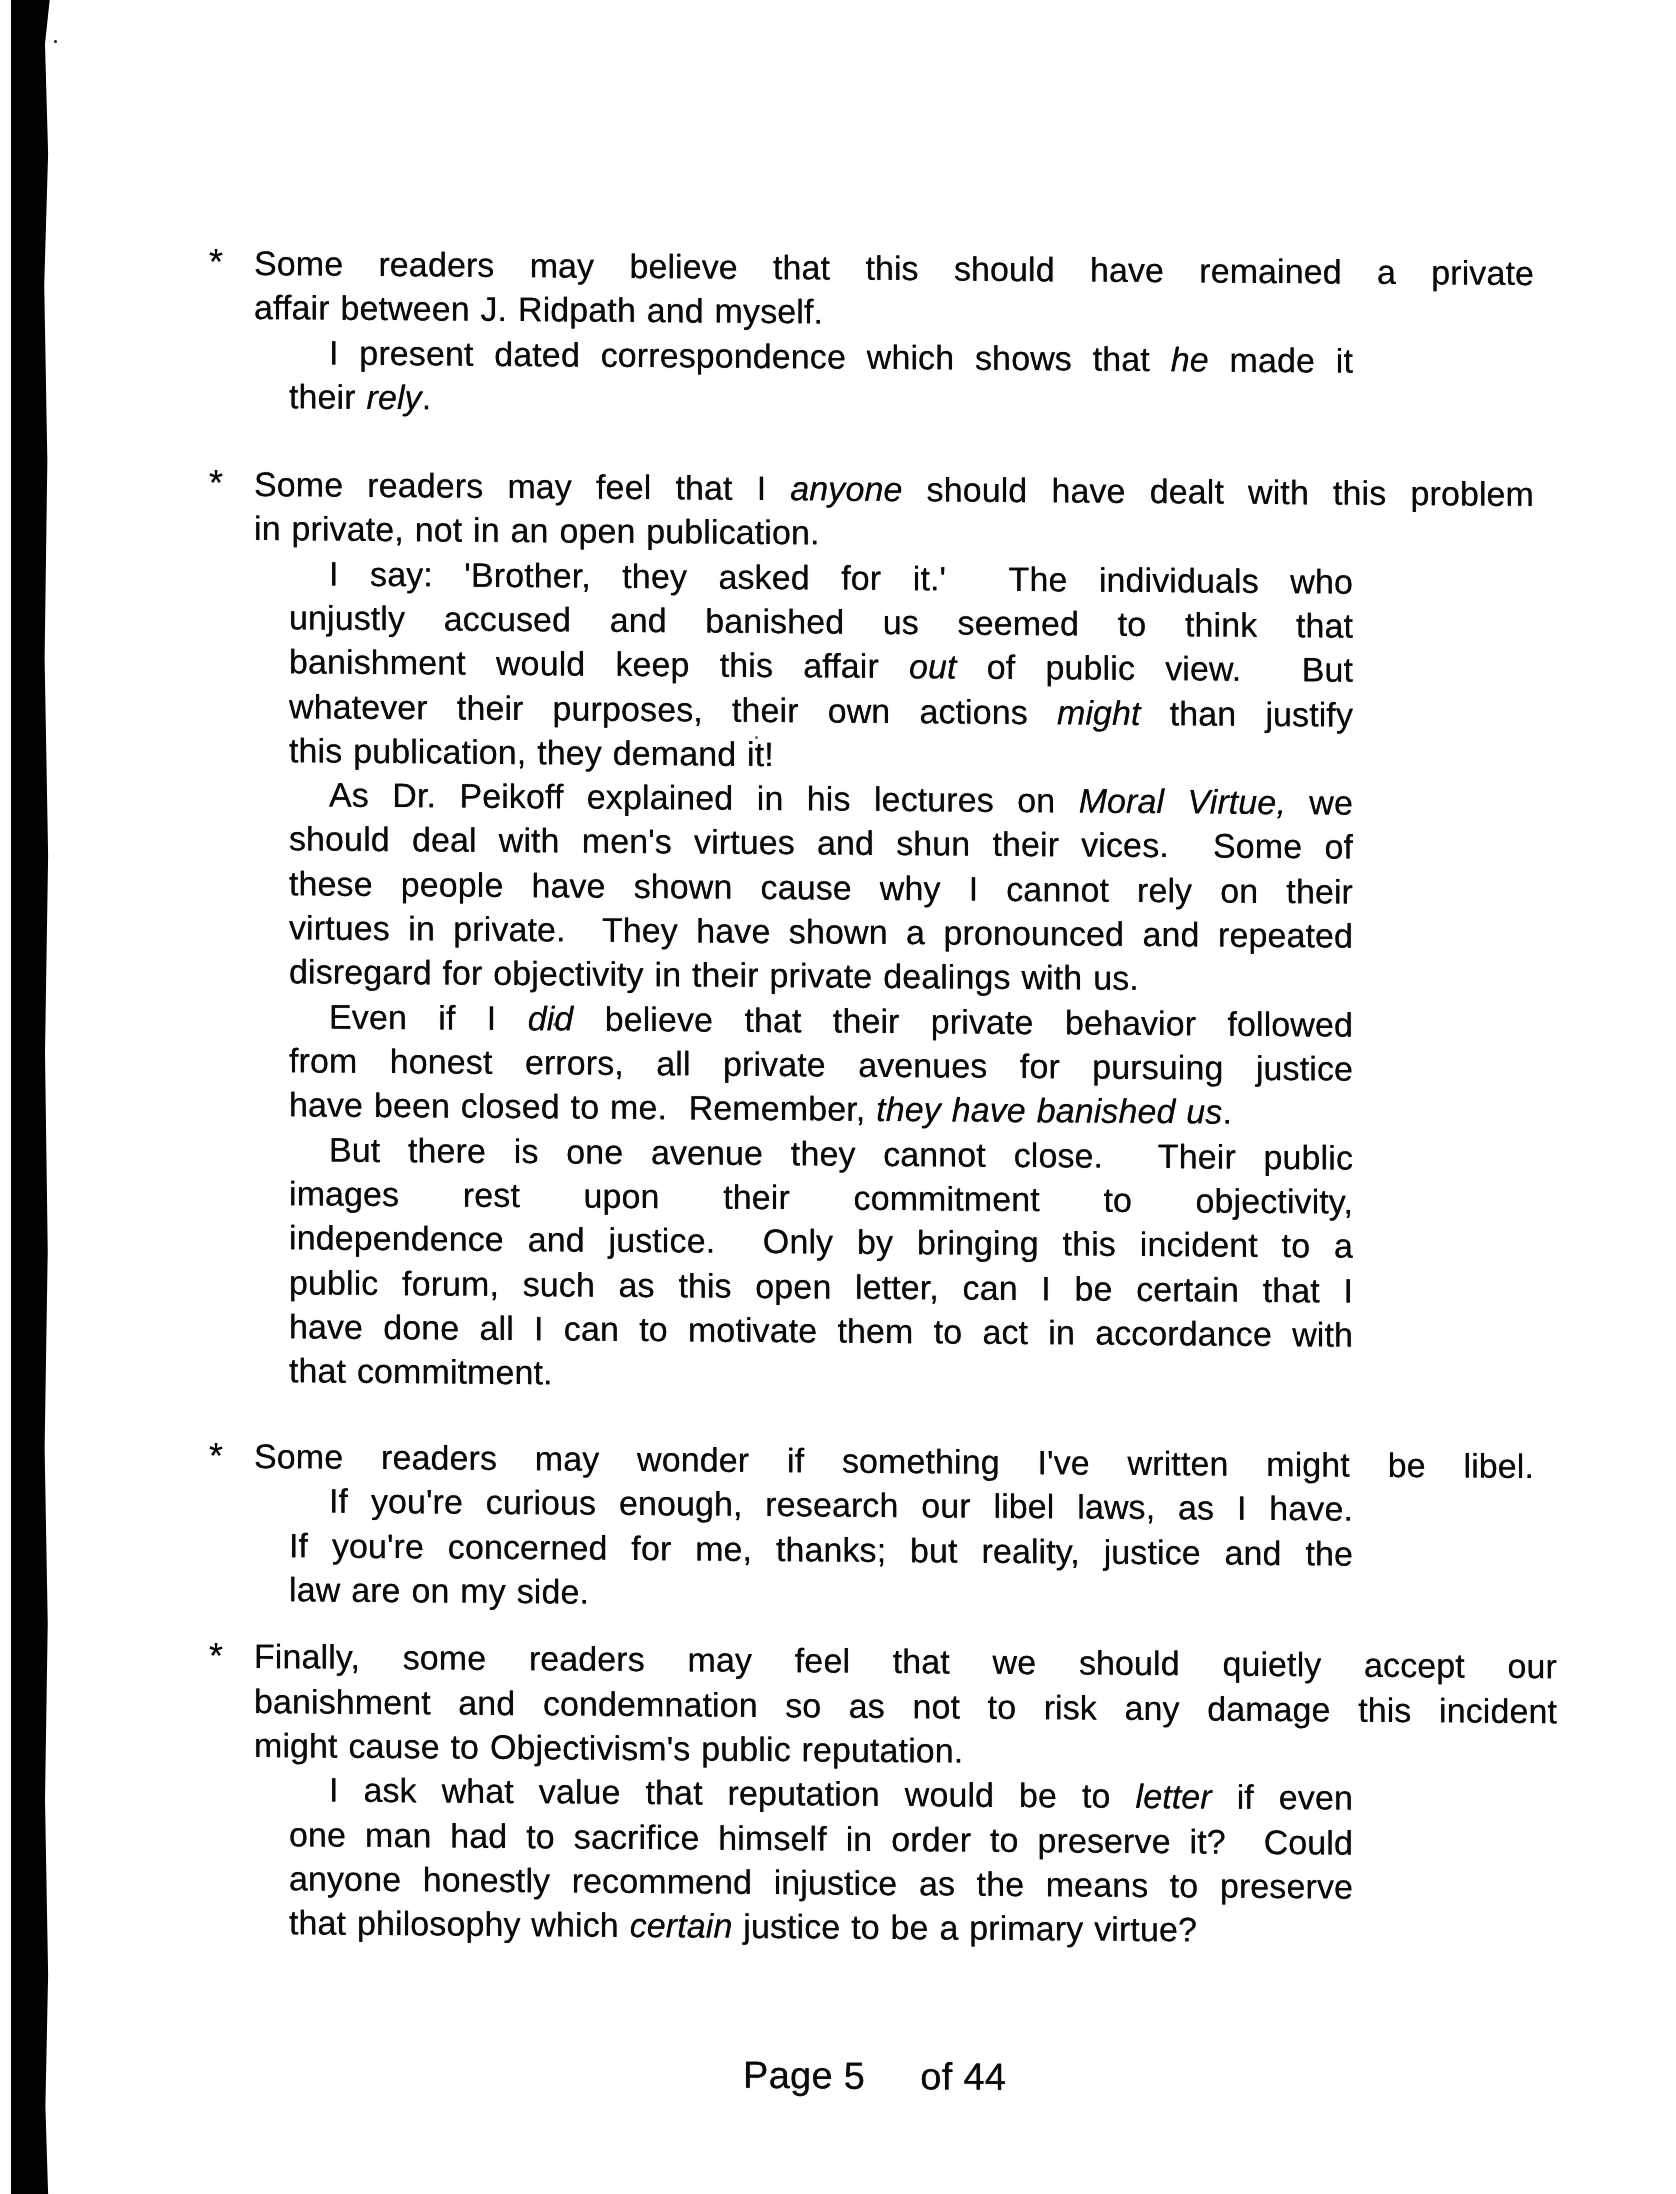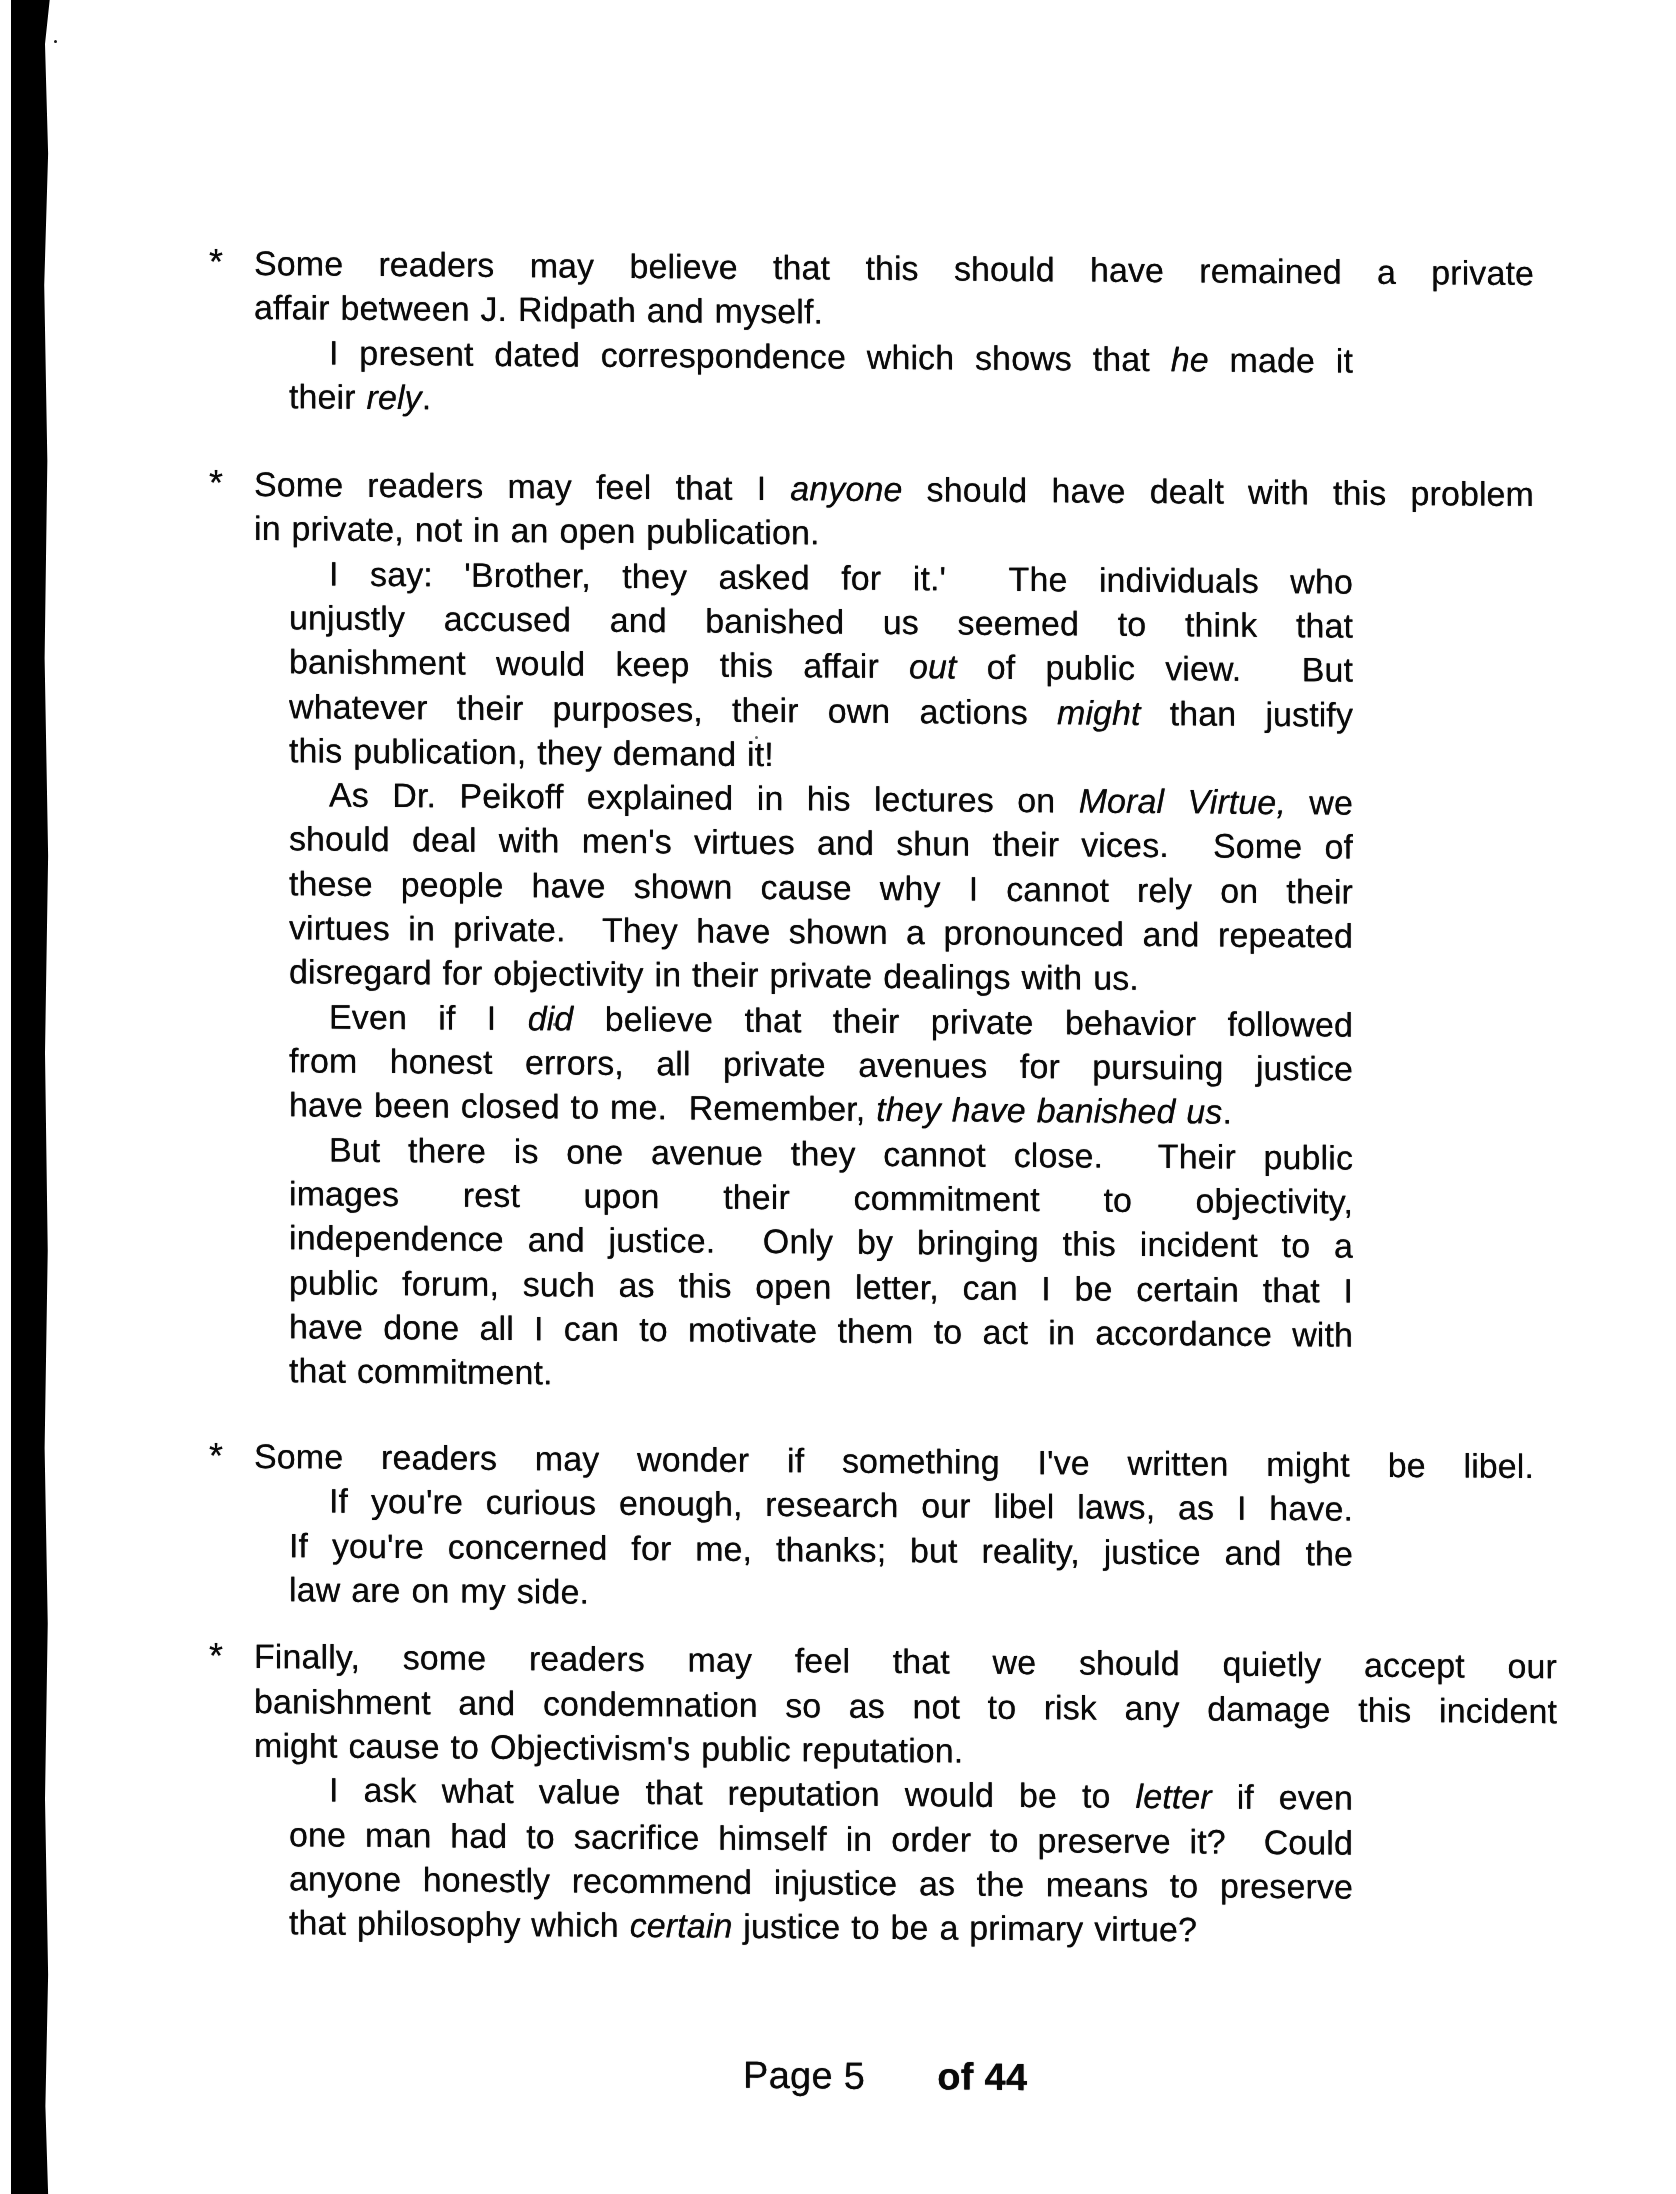--- a/index.html
+++ b/index.html
@@ -17,21 +17,21 @@
   .just{text-align:justify;text-align-last:justify;}
   .i{font-style:italic;}
   .bullet{
     position:absolute;font-size:36px;line-height:40px;
     text-shadow:0 0 0.7px rgba(0,0,0,0.85);
   }
   .footer-line{
     position:absolute;font-size:38px;line-height:40px;letter-spacing:0.3px;
     text-shadow:0 0 0.8px rgba(0,0,0,0.9);white-space:nowrap;
   }
-  .footer-of{display:inline-block;margin-left:72px;font-weight:bold;}
+  .footer-of{display:inline-block;margin-left:55px;}
   .scan-strip{
     position:absolute;left:10.7px;top:0;width:39px;height:2194px;background:#000;
     clip-path:polygon(0 0,100% 0,88% 2%,96% 7%,86% 13%,94% 21%,87% 30%,96% 39%,
       88% 48%,95% 57%,87% 66%,95% 74%,88% 82%,96% 90%,89% 96%,96% 100%,0 100%);
   }
   .speck{position:absolute;background:#1a1a1a;border-radius:50%;}
 </style>
 </head>
 <body>
 

